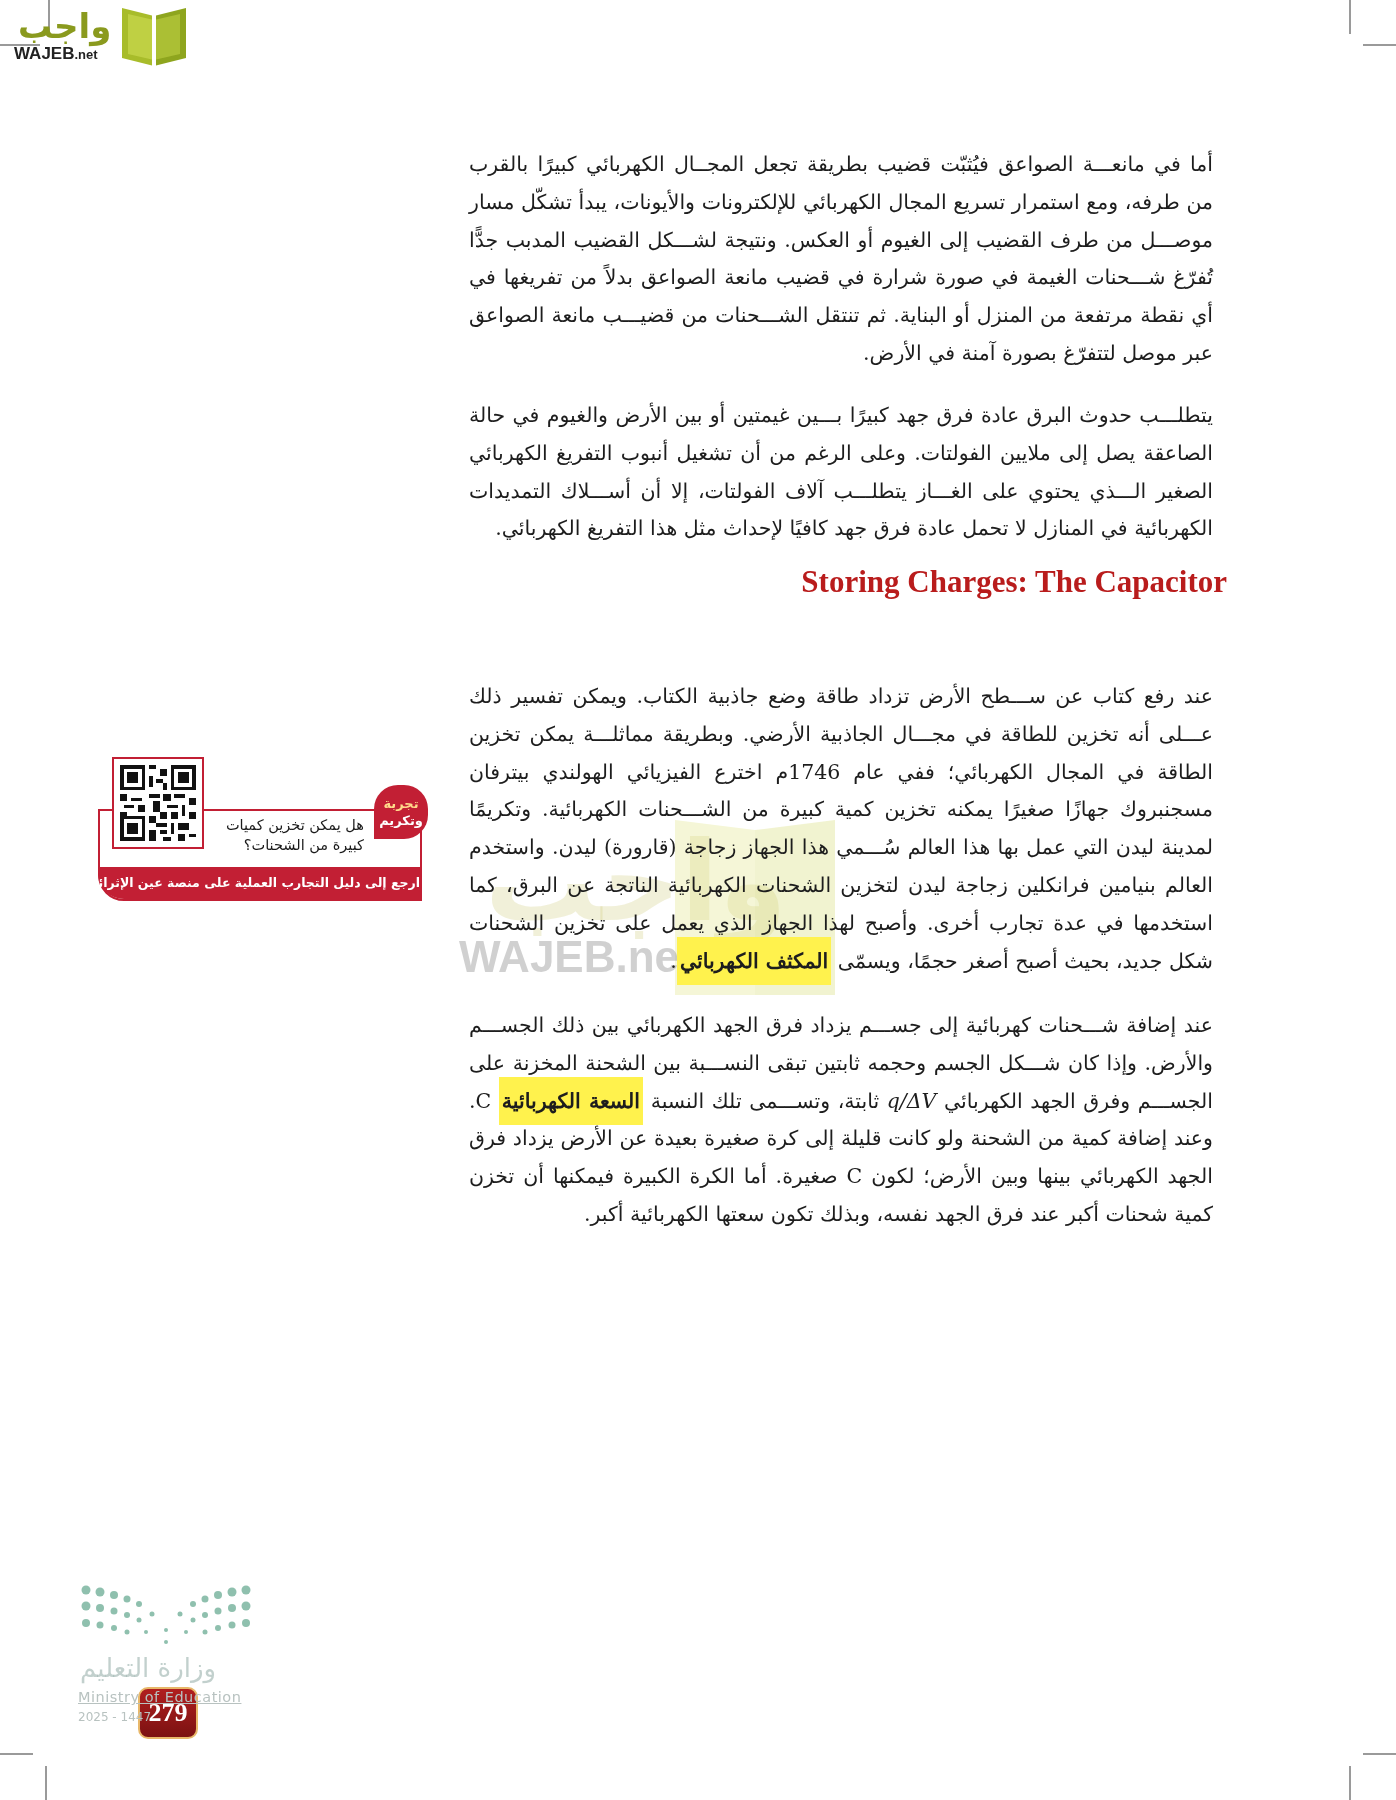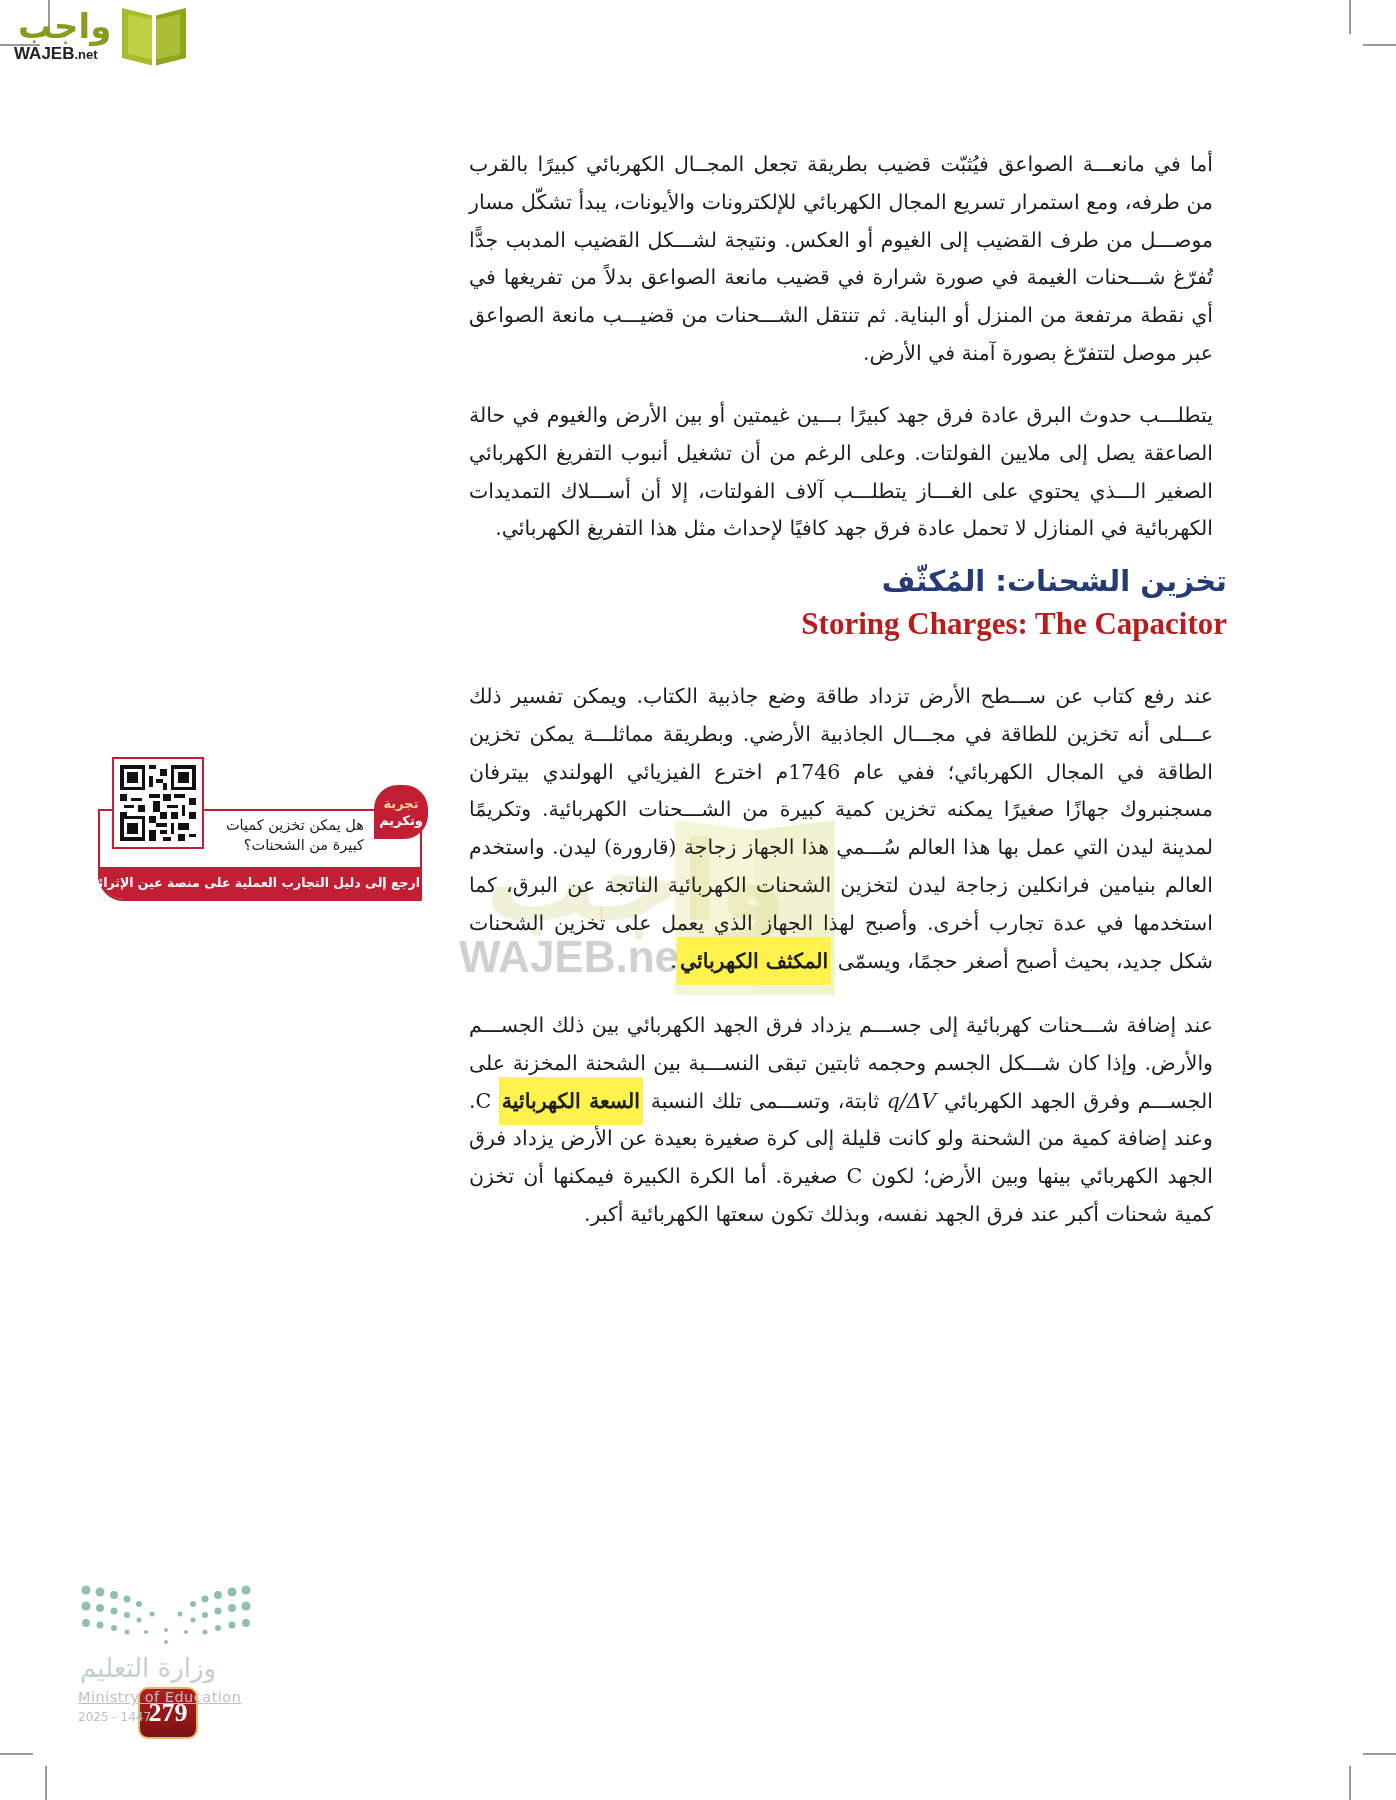--- a/index.html
+++ b/index.html
@@ -163,21 +163,20 @@
 
 <div class="main p1">
   <p>أما في مانعـــة الصواعق فيُثبّت قضيب بطريقة تجعل المجــال الكهربائي كبيرًا بالقرب من طرفه، ومع استمرار تسريع المجال الكهربائي للإلكترونات والأيونات، يبدأ تشكّل مسار موصـــل من طرف القضيب إلى الغيوم أو العكس. ونتيجة لشـــكل القضيب المدبب جدًّا تُفرّغ شـــحنات الغيمة في صورة شرارة في قضيب مانعة الصواعق بدلاً من تفريغها في أي نقطة مرتفعة من المنزل أو البناية. ثم تنتقل الشـــحنات من قضيـــب مانعة الصواعق عبر موصل لتتفرّغ بصورة آمنة في الأرض.</p>
 </div>
 
 <div class="main p2">
   <p>يتطلـــب حدوث البرق عادة فرق جهد كبيرًا بـــين غيمتين أو بين الأرض والغيوم في حالة الصاعقة يصل إلى ملايين الفولتات. وعلى الرغم من أن تشغيل أنبوب التفريغ الكهربائي الصغير الـــذي يحتوي على الغـــاز يتطلـــب آلاف الفولتات، إلا أن أســـلاك التمديدات الكهربائية في المنازل لا تحمل عادة فرق جهد كافيًا لإحداث مثل هذا التفريغ الكهربائي.</p>
 </div>
 
 <div class="heading-block">
-  <div class="heading-ar">تخزين الشحنات: المُكثّف</div>
   <div class="heading-en">Storing Charges: The Capacitor</div>
 </div>
 
 <div class="watermark">
   <svg width="470" height="175" viewBox="0 0 470 175" style="position:absolute;left:0;top:0;">
     <text x="30" y="100" font-family="DejaVu Sans, sans-serif" font-weight="bold" font-size="110" fill="rgba(205,200,120,0.28)">واجب</text>
     <path d="M300 10 L220 0 L220 175 L300 175 Z" fill="rgba(225,228,140,0.35)"></path>
     <path d="M300 10 L380 0 L380 175 L300 175 Z" fill="rgba(215,222,120,0.35)"></path>
   </svg>
   <div class="wm-text">WAJEB.net</div>

